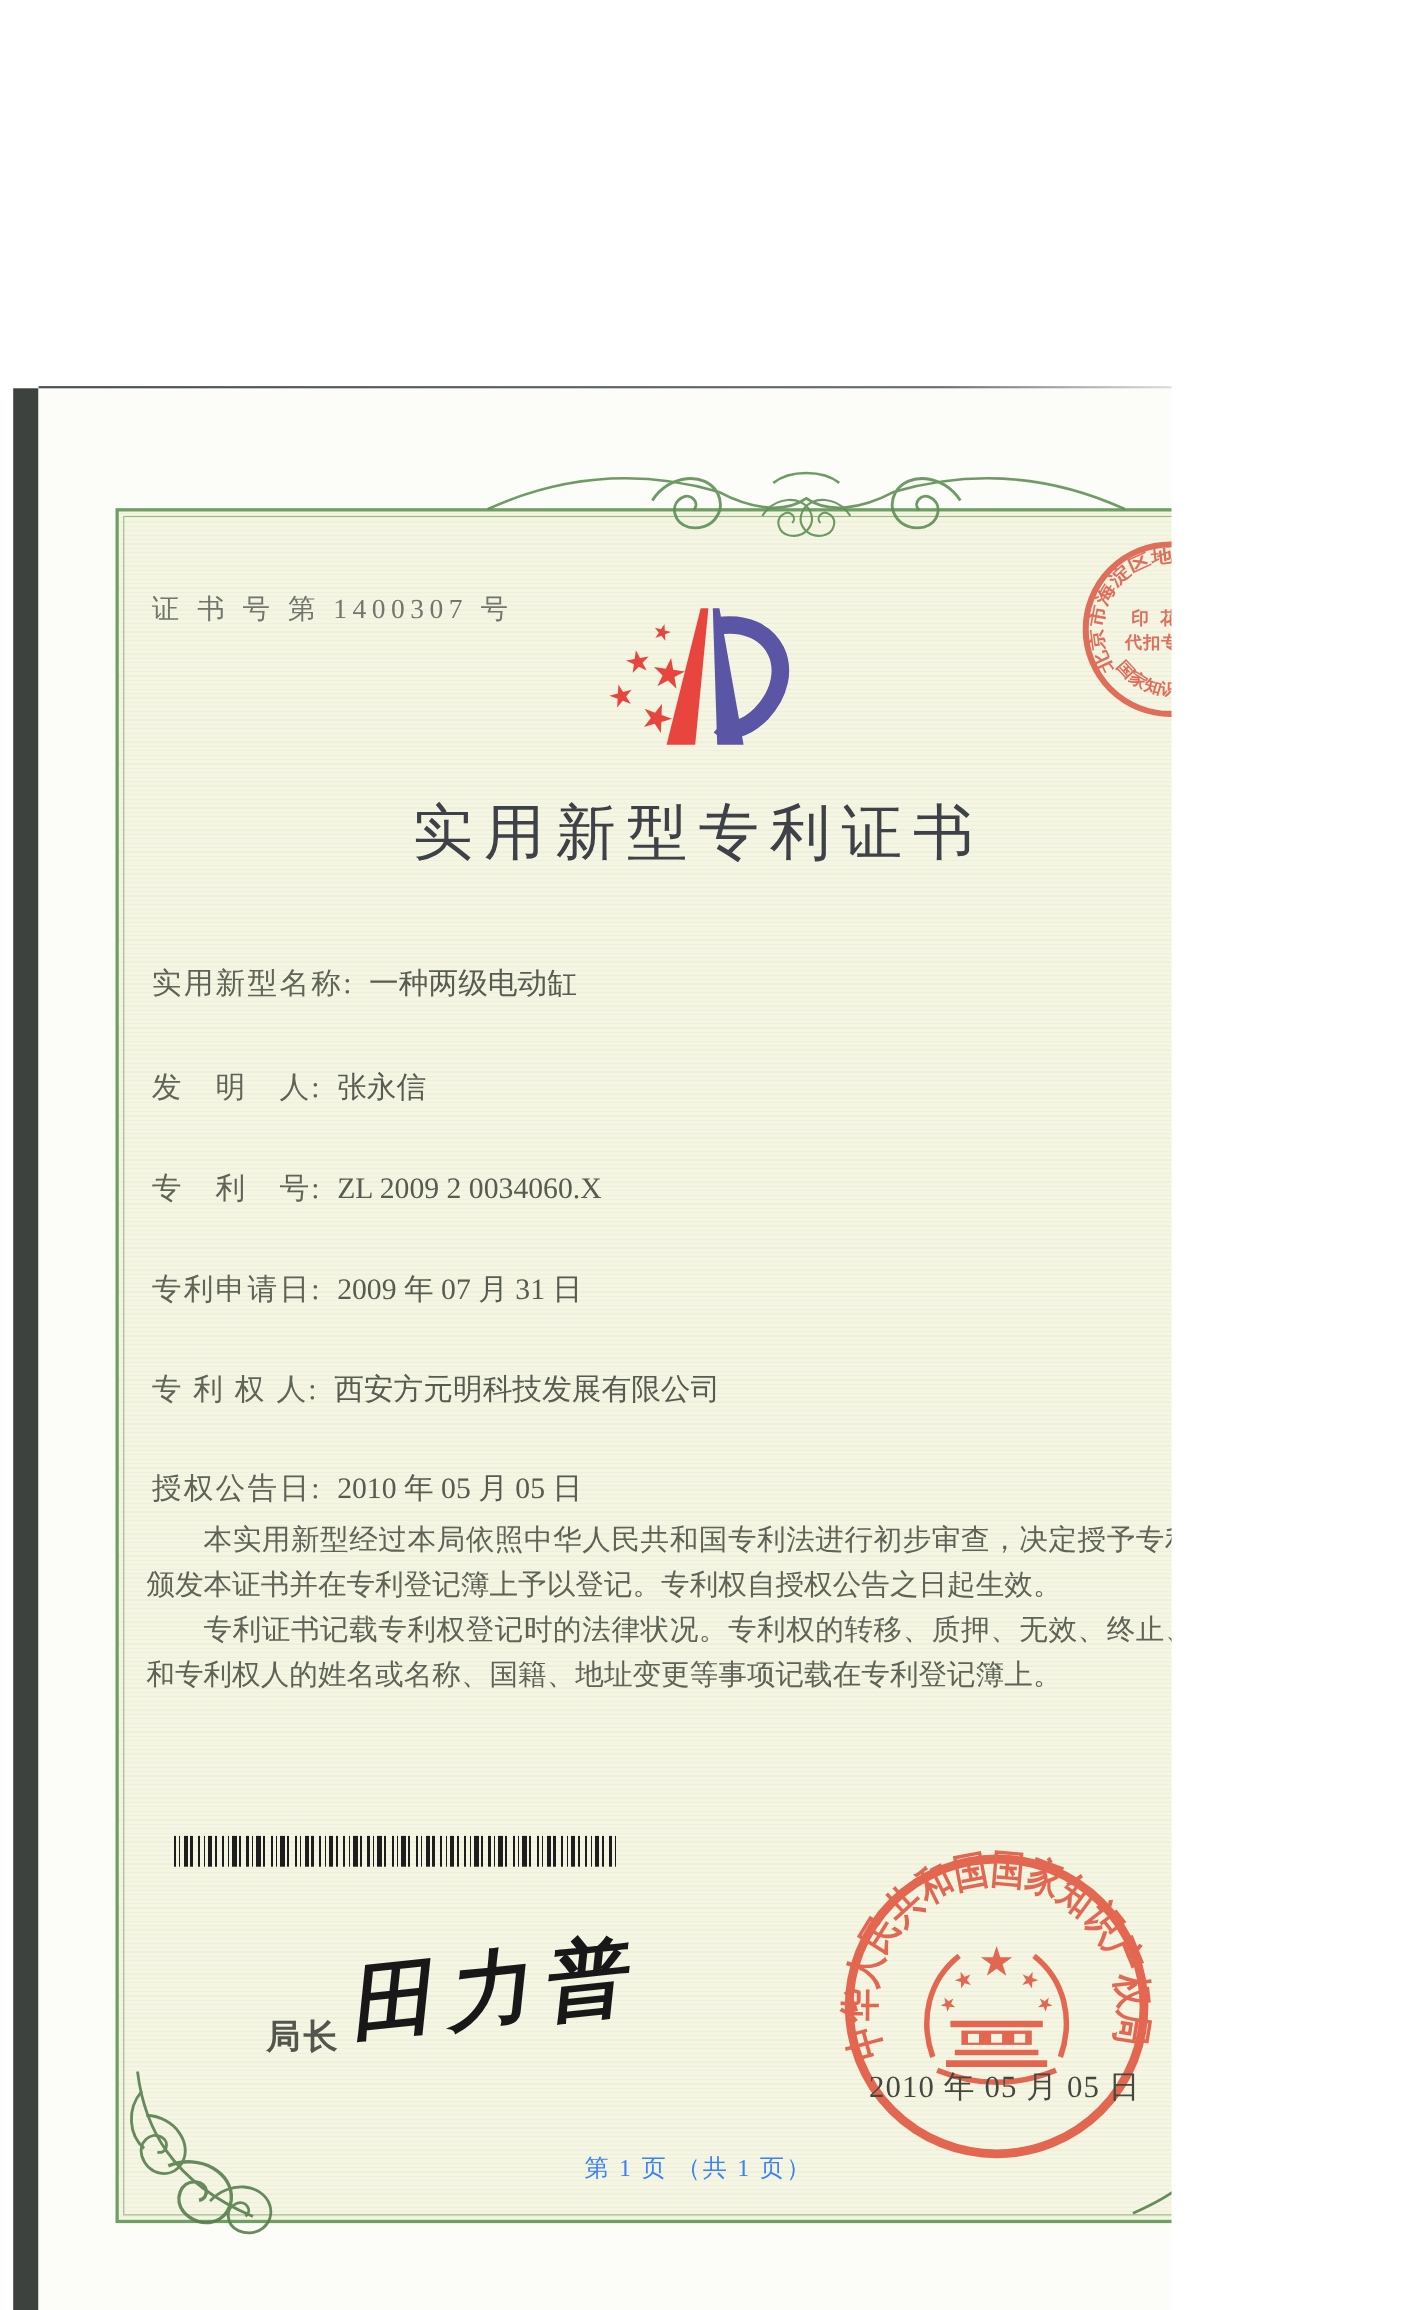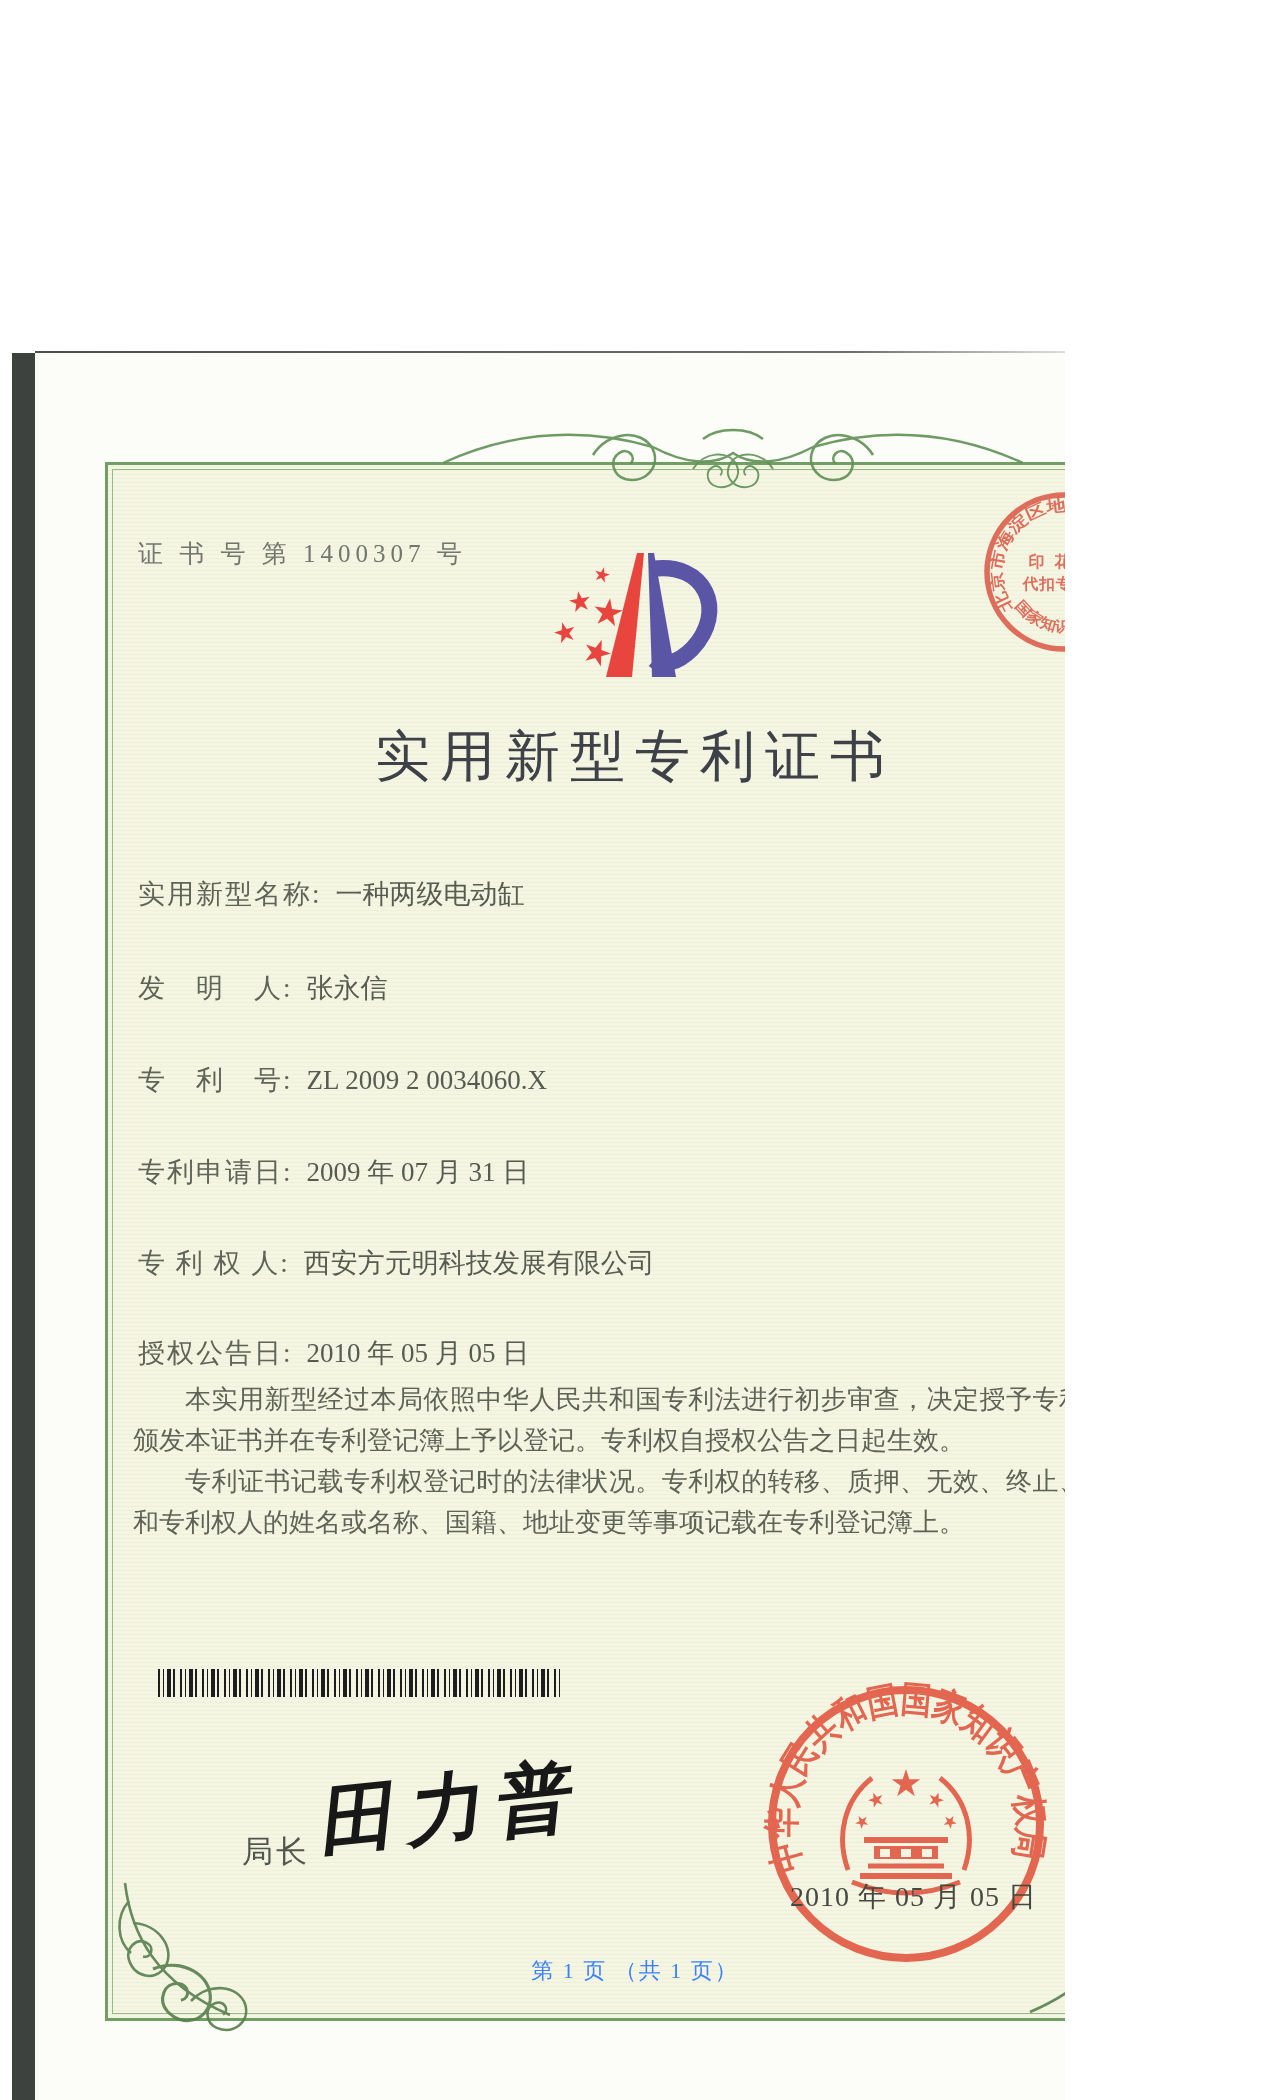--- a/index.html
+++ b/index.html
@@ -25,21 +25,21 @@
   .field{position:absolute;left:138px;font-size:27px;color:#606457;white-space:nowrap;text-align:center;}
   .field .lab{letter-spacing:2px;}
   .field .val{margin-left:14px;color:#575b50;}
   .paras{position:absolute;left:133px;top:1379px;width:1005px;font-size:26px;line-height:41px;
          color:#5f6356;text-align:justify;}
   .paras p{margin:0;text-indent:2em;}
   .barcode{position:absolute;left:158px;top:1669px;width:404px;height:28px;
            background:repeating-linear-gradient(90deg,#1d1d1d 0 2px,rgba(0,0,0,0) 2px 5px,
            #1d1d1d 5px 6px,rgba(0,0,0,0) 6px 9px,#1d1d1d 9px 13px,rgba(0,0,0,0) 13px 15px,
            #1d1d1d 15px 17px,rgba(0,0,0,0) 17px 22px);}
-  .director{position:absolute;left:242px;top:1831px;font-size:31px;letter-spacing:3px;color:#53564c;}
+  .director{position:absolute;left:242px;top:1831px;font-size:31px;letter-spacing:3px;color:#53564c;font-weight:bold;}
   .signature{position:absolute;left:322px;top:1758px;font-size:76px;font-weight:700;color:#181818;
              letter-spacing:12px;transform:rotate(-6deg) skewX(-12deg);white-space:nowrap;}
   .seal{position:absolute;left:760px;top:1678px;width:292px;height:292px;opacity:.93;}
   .seal-date{position:absolute;left:790px;top:1878px;font-size:28px;letter-spacing:1px;
              color:#45483f;z-index:5;white-space:nowrap;}
   .footer{position:absolute;left:105px;top:1956px;width:1060px;text-align:center;
           font-size:22px;letter-spacing:2px;color:#3b82f6;}
   .tax-stamp{position:absolute;left:980px;top:488px;width:168px;height:168px;opacity:.92;}
   .seal-text{font-weight:700;fill:#e25c46;}
   .stamp-text{font-weight:700;fill:#dd6250;}

